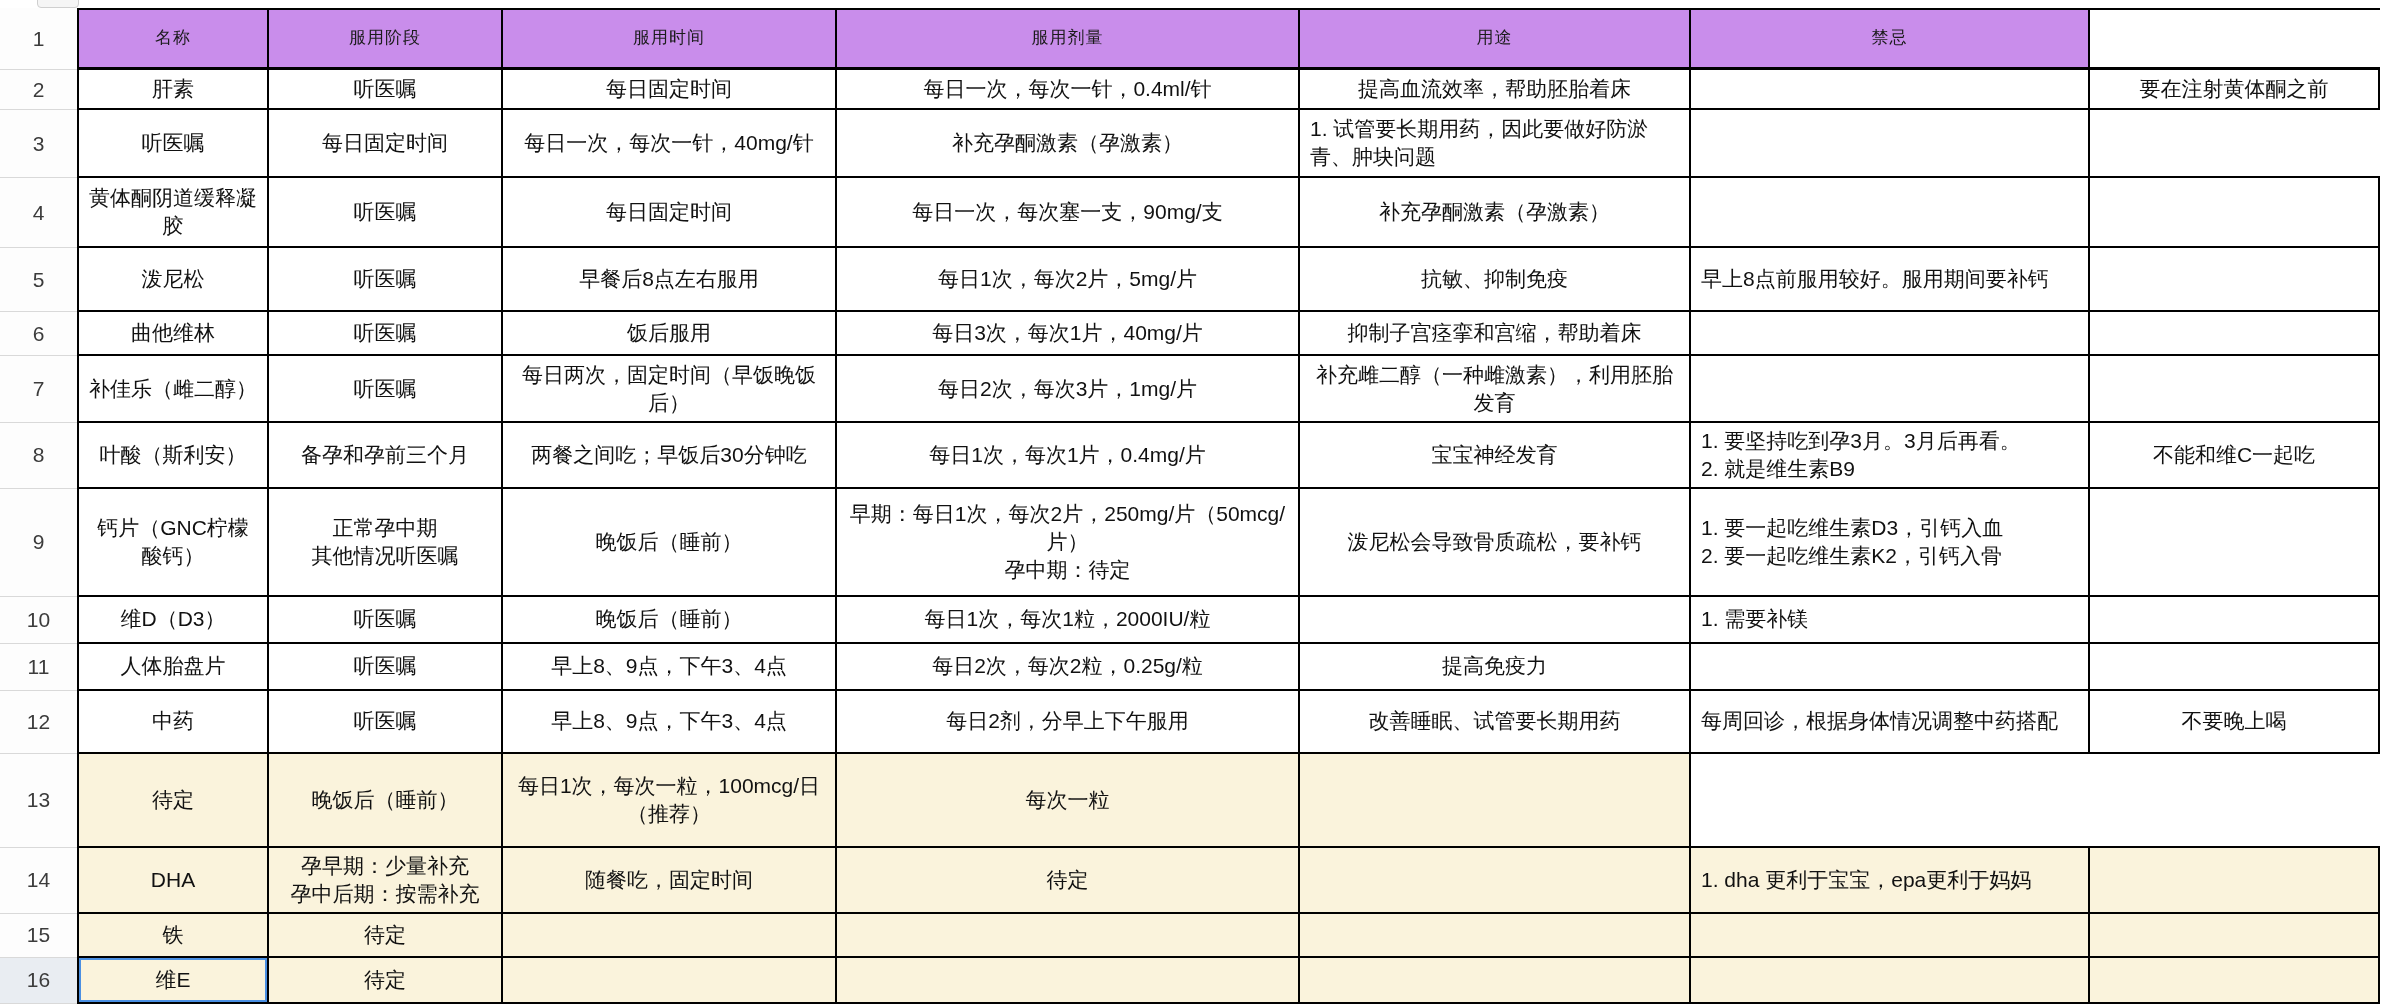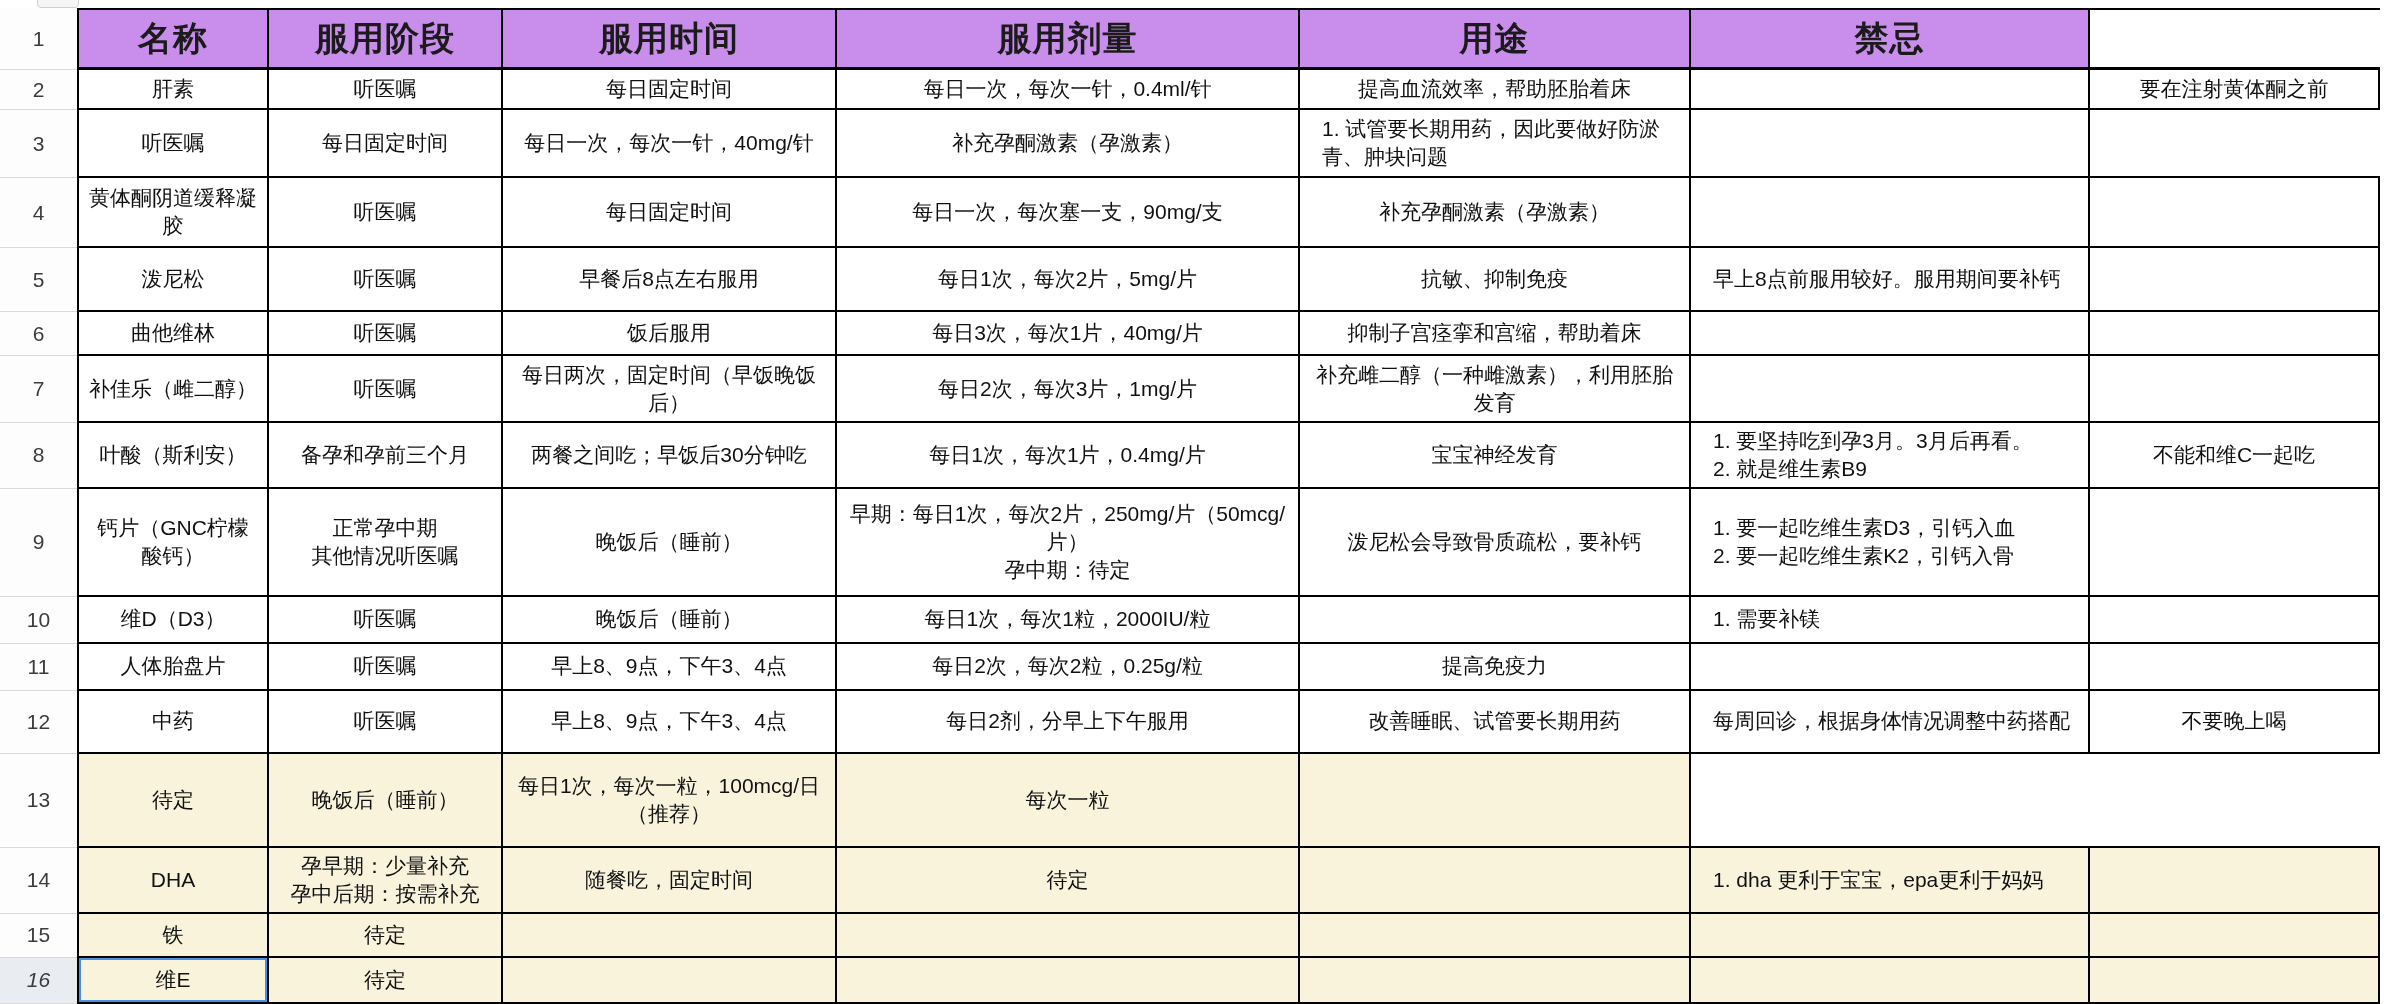--- a/index.html
+++ b/index.html
@@ -13,39 +13,39 @@
     position:absolute;top:-5px;left:37px;width:40px;height:11px;
     background:#f5f5f5;border:1px solid #cfcfcf;border-radius:4px;
   }
   #sheet{position:absolute;top:8px;left:0;width:2378px;}
   .row{display:flex;align-items:stretch;}
   .gutter{
     width:77px;flex:0 0 77px;display:flex;align-items:center;justify-content:center;
     background:#fdfdfd;border-bottom:1px solid #d9d9d9;
     color:#3c3c3c;font-size:21px;
   }
-  .gutter.sel{background:#e9edf2;font-style:italic;}
+  .gutter.sel{background:#e9edf2;}
   .cells{
     flex:1;display:grid;
     grid-template-columns:190px 234px 334px 463px 391px 399px 290px;
     border-left:2px solid #000;border-bottom:2px solid #000;
   }
   .row:first-child .cells{border-top:2px solid #000;border-bottom:3px solid #000;}
   .cell{
     border-right:2px solid #000;
     display:flex;align-items:center;justify-content:center;
     text-align:center;font-size:21px;line-height:1.33;
     padding:4px 8px;white-space:pre-line;background:#fff;
     box-sizing:border-box;
   }
   .cell.hd{
-    background:var(--header-bg,#C98DEB);font-size:34px;font-weight:700;
+    background:var(--header-bg,#C98DEB);font-size:17px;font-weight:400;
     letter-spacing:1px;color:#1b1b1b;
   }
-  .cell.note{justify-content:flex-start;text-align:left;padding-left:22px;
+  .cell.note{justify-content:flex-start;text-align:left;padding-left:10px;
     flex-direction:column;align-items:flex-start;justify-content:center;}
   .cell.note .note-line{display:block;}
   .cell.note .note-line.red{color:var(--red-text,#C23B2E);}
   .row.cream .cell{background:var(--cream-bg,#FAF3DC);}
   .cell.selected{box-shadow:inset 0 0 0 2px var(--sel-color,#4A8FE2);}
   
   .row:nth-child(1){min-height:62px}
   .row:nth-child(2){min-height:40px}
   .row:nth-child(3){min-height:68px}
   .row:nth-child(4){min-height:70px}

